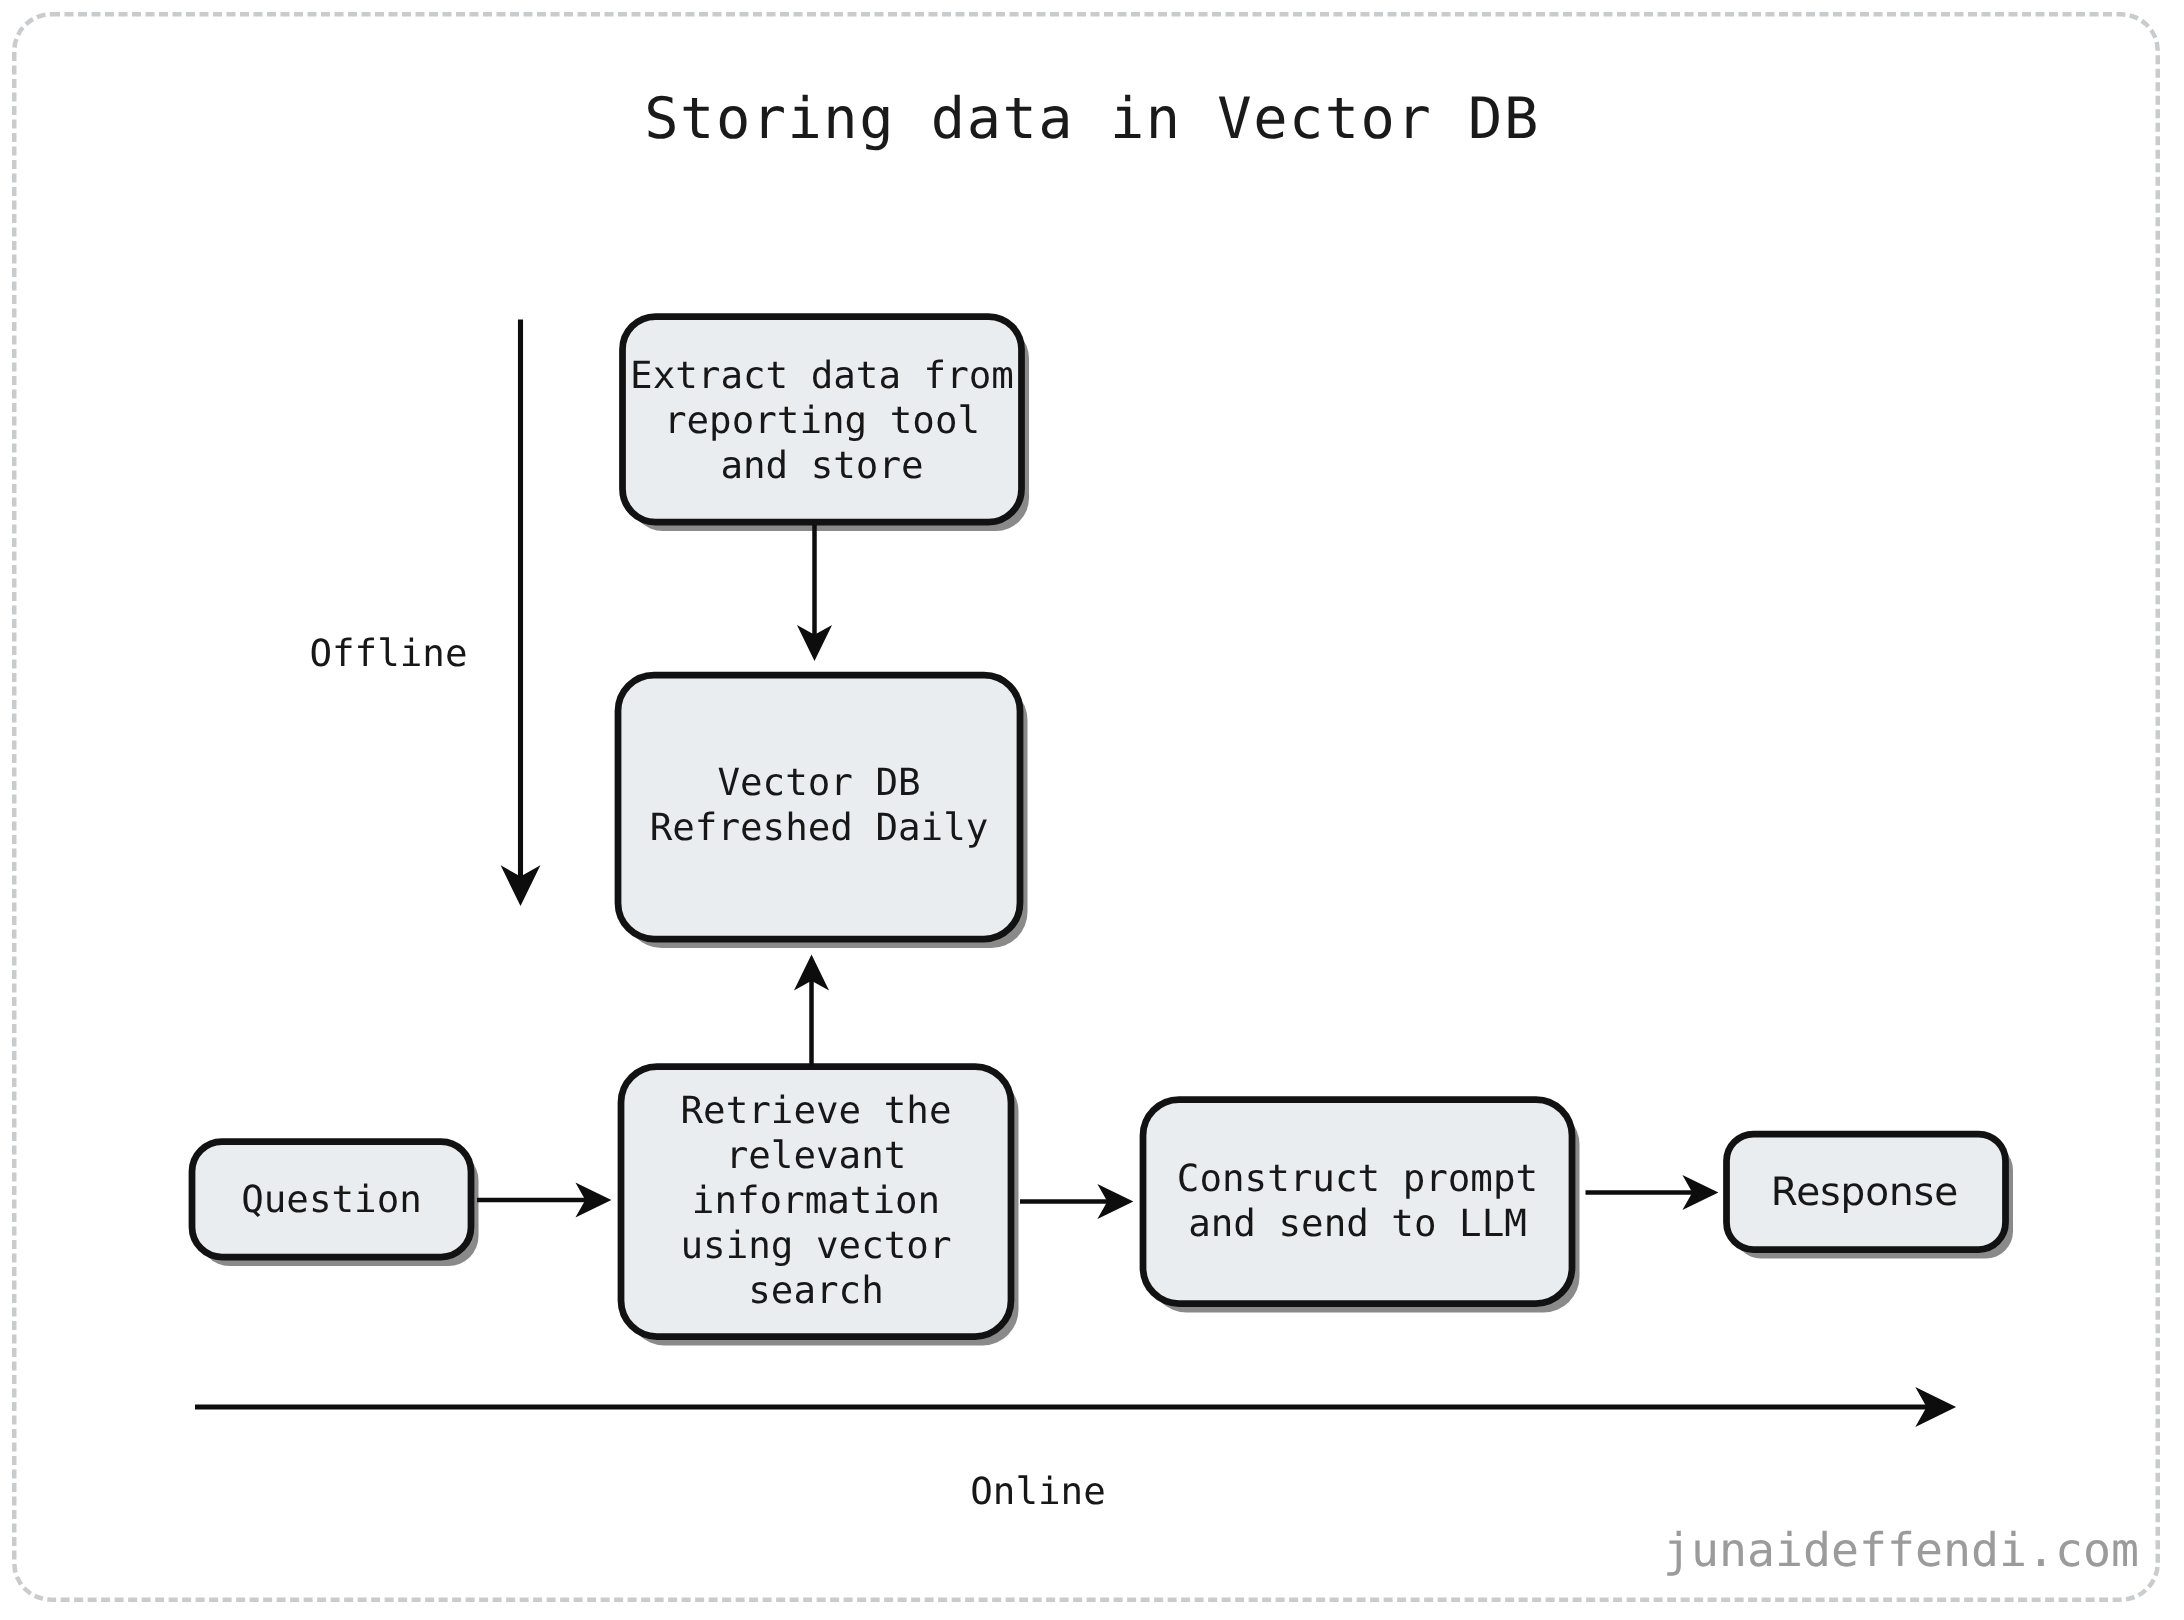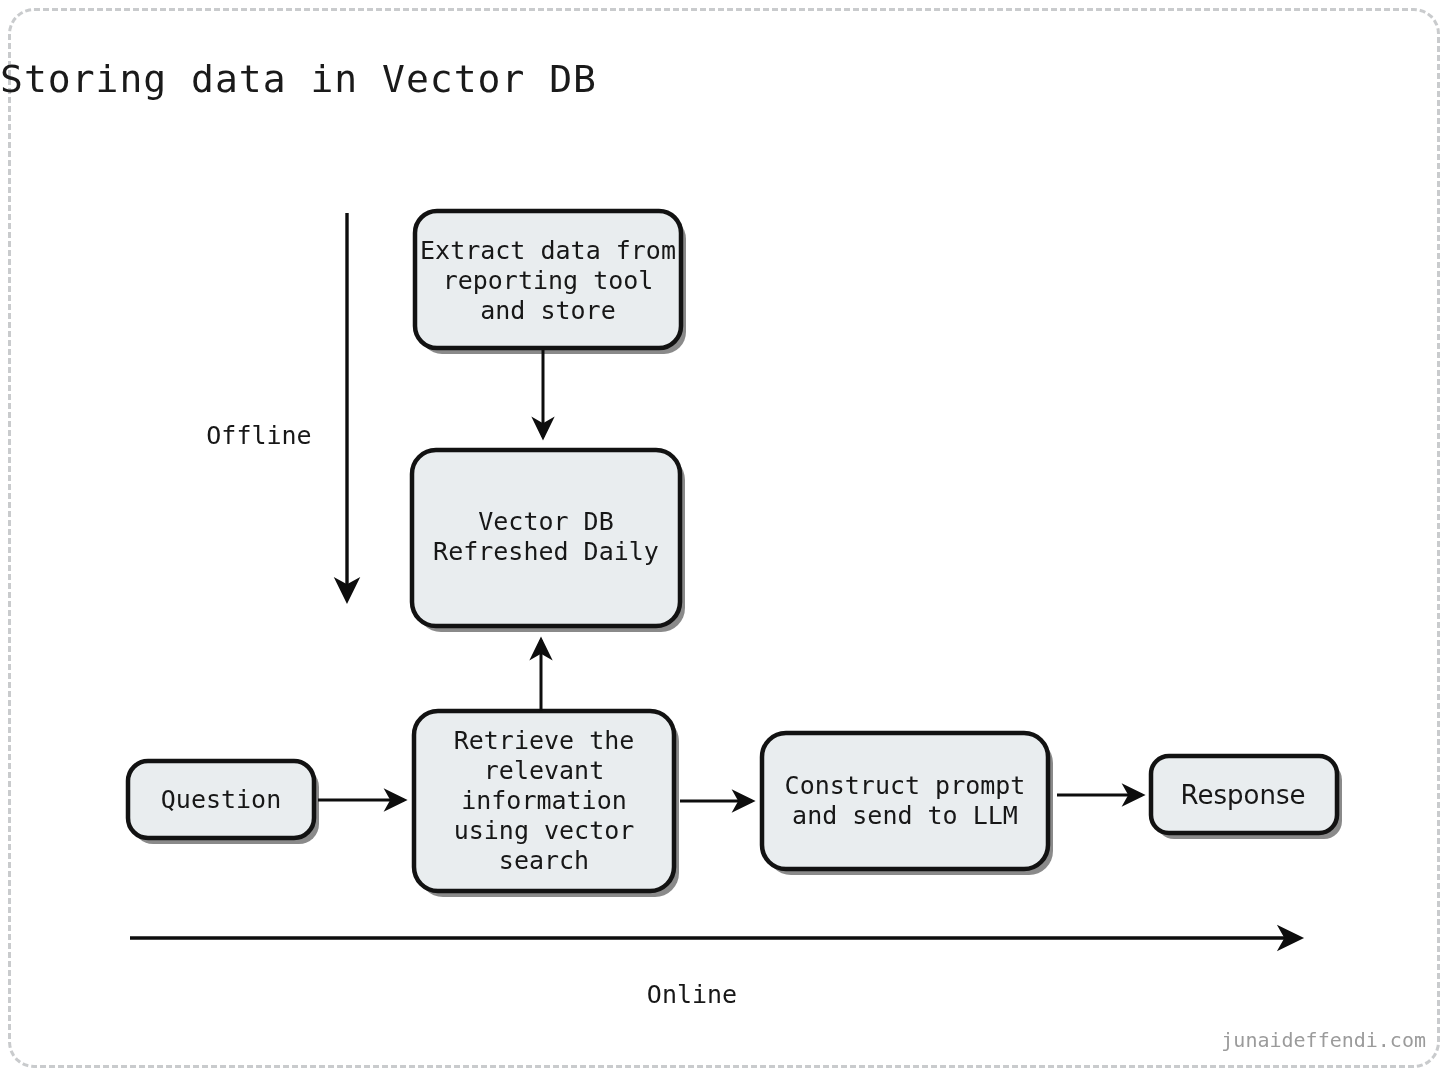--- a/index.html
+++ b/index.html
@@ -27,21 +27,21 @@
     box-sizing: border-box;
     border: 3px dashed #c9cbcd;
     border-radius: 26px;
     pointer-events: none;
   }
   .title {
     position: absolute;
     left: 0;
     top: 57px;
     width: 1456px;
-    text-align: left;
+    text-align: center;
     font-family: "DejaVu Sans Mono", monospace;
     font-size: 38px;
     letter-spacing: 1px;
     color: #1a1a1a;
     white-space: pre;
   }
   svg.diagram {
     position: absolute;
     left: 0;
     top: 0;
@@ -85,21 +85,21 @@
     fill: #171717;
     text-anchor: middle;
     dominant-baseline: middle;
     white-space: pre;
   }
   .watermark {
     position: absolute;
     right: 30px;
     bottom: 28px;
     font-family: "DejaVu Sans Mono", monospace;
-    font-size: 20px;
+    font-size: 31px;
     color: #9b9b9b;
     letter-spacing: 0px;
     white-space: pre;
   }
 </style>
 </head>
 <body>
 
 <div id="canvas">
 

